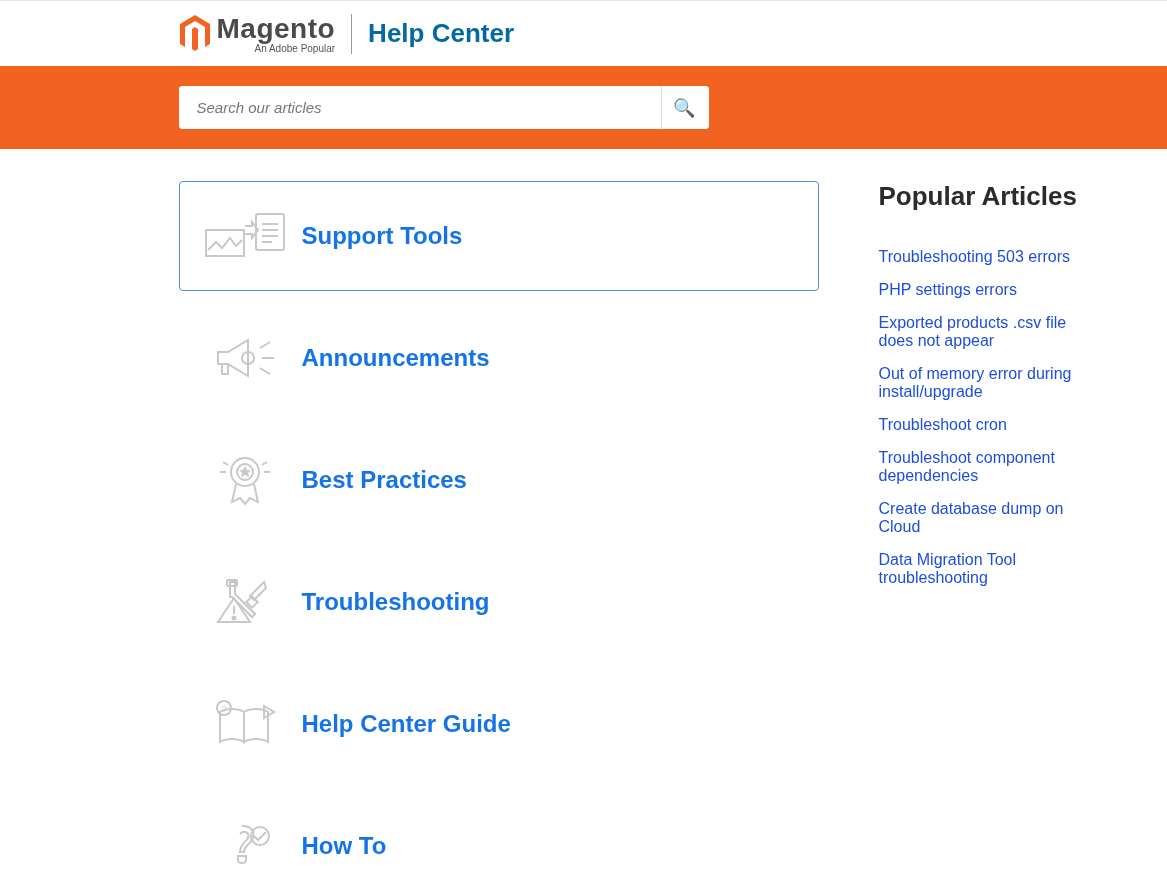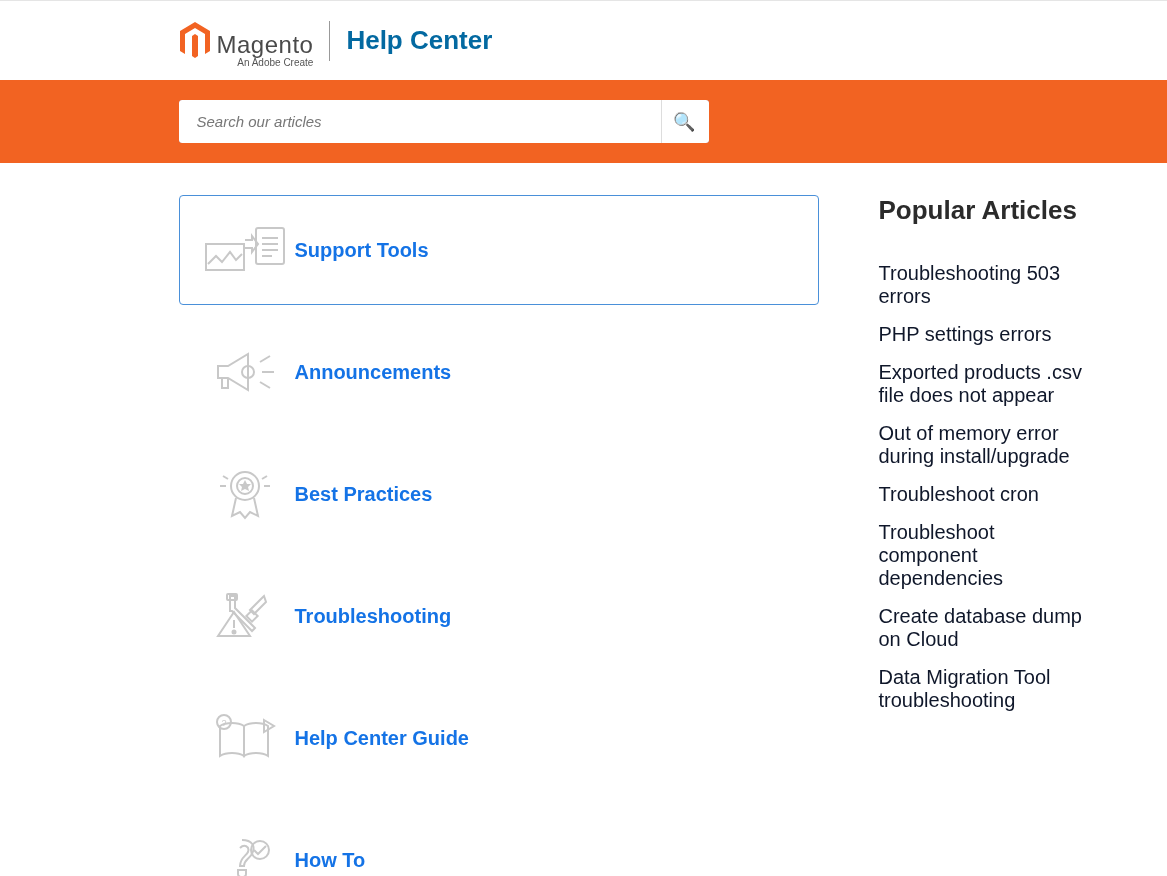--- a/index.html
+++ b/index.html
@@ -1,56 +1,56 @@
 <!DOCTYPE html>
 <html><head>
 <meta charset="utf-8">
 <style>
 * { margin: 0; padding: 0; box-sizing: border-box; }
 body { font-family: -apple-system, BlinkMacSystemFont, "Segoe UI", Helvetica, Arial, sans-serif; color: #333; background: #fff; width: 1167px; }
 .header { border-top: 1px solid #e5e5e5; padding: 12px 0; display: flex; align-items: center; }
 .header-inner { width: 1000px; margin: 0 auto; display: flex; align-items: center; padding-left: 95px; }
 .logo-block { display: flex; align-items: center; }
 .logo-text { display: flex; flex-direction: column; margin-left: 6px; }
-.brand { font-size: 24px; font-weight: 400; color: #4a4a4a; letter-spacing: 0.5px; margin-top: 18px; }
+.brand { font-size: 28px; font-weight: 700; color: #4a4a4a; letter-spacing: 0.5px; }
 .adobe { font-size: 10px; color: #555; text-align: right; margin-top: -2px; }
 .divider { width: 1px; height: 40px; background: #999; margin: 0 16px; }
 .hc-title { font-size: 26px; color: #0369a1; font-weight: 700; }
 .search-band { background: #f26322; padding: 20px 0; }
 .search-inner { width: 1000px; margin: 0 auto; padding-left: 95px; }
 .search-box { display: flex; width: 530px; background: #7f1d1d; border-radius: 3px; overflow: hidden; }
 .search-input { flex: 1; border: none; padding: 13px 18px; font-size: 15px; font-style: italic; color: #555; outline: none; }
 .search-input::placeholder { color: #777; font-style: italic; }
 .search-btn { width: 48px; border: none; border-left: 1px solid #ddd; background: #fff; cursor: pointer; display: flex; align-items: center; justify-content: center; font-size: 18px; }
 .main { width: 1000px; margin: 0 auto; padding: 32px 0 40px 95px; display: flex; gap: 60px; }
 .categories { flex: 0 0 640px; }
 .cat { display: flex; align-items: center; padding: 24px 20px; border: 1px solid transparent; border-radius: 4px; margin-bottom: 12px; cursor: pointer; }
 .cat.active { border-color: #4a90d9; }
 .cat-icon { width: 90px; height: 60px; display: flex; align-items: center; justify-content: center; flex-shrink: 0; }
-.cat-label { font-size: 20px; color: #1473e6; font-weight: 600; margin-left: 5px; }
+.cat-label { font-size: 24px; color: #1473e6; font-weight: 600; margin-left: 12px; }
 .sidebar { flex: 1; }
 .side-title { font-size: 26px; font-weight: 700; color: #2b2b2b; margin-bottom: 36px; }
 .article-list { list-style: none; }
 .article-list li { margin-bottom: 15px; }
-.article-list a { color: #0f172a; text-decoration: none; font-size: 20px; cursor: pointer; }
+.article-list a { color: #1d4ed8; text-decoration: none; font-size: 16px; cursor: pointer; }
 svg { display: block; }
 </style>
 </head>
 <body>
 
 <div class="header">
   <div class="header-inner">
     <div class="logo-block">
       <svg width="32" height="38" viewBox="0 0 32 38">
         <path d="M16 0 L31 9 L31 29 L26 32 L26 12 L16 6 L6 12 L6 32 L1 29 L1 9 Z" fill="#f26322"></path>
         <path d="M13 14 L13 34 L16 36 L19 34 L19 14 L16 12 Z" fill="#f26322"></path>
       </svg>
       <div class="logo-text">
         <span class="brand">Magento</span>
-        <span class="adobe">An Adobe Create</span>
+        <span class="adobe">An Adobe Popular</span>
       </div>
     </div>
     <div class="divider"></div>
     <div class="hc-title">Help Center</div>
   </div>
 </div>
 
 <div class="search-band">
   <div class="search-inner">
     <div class="search-box">

